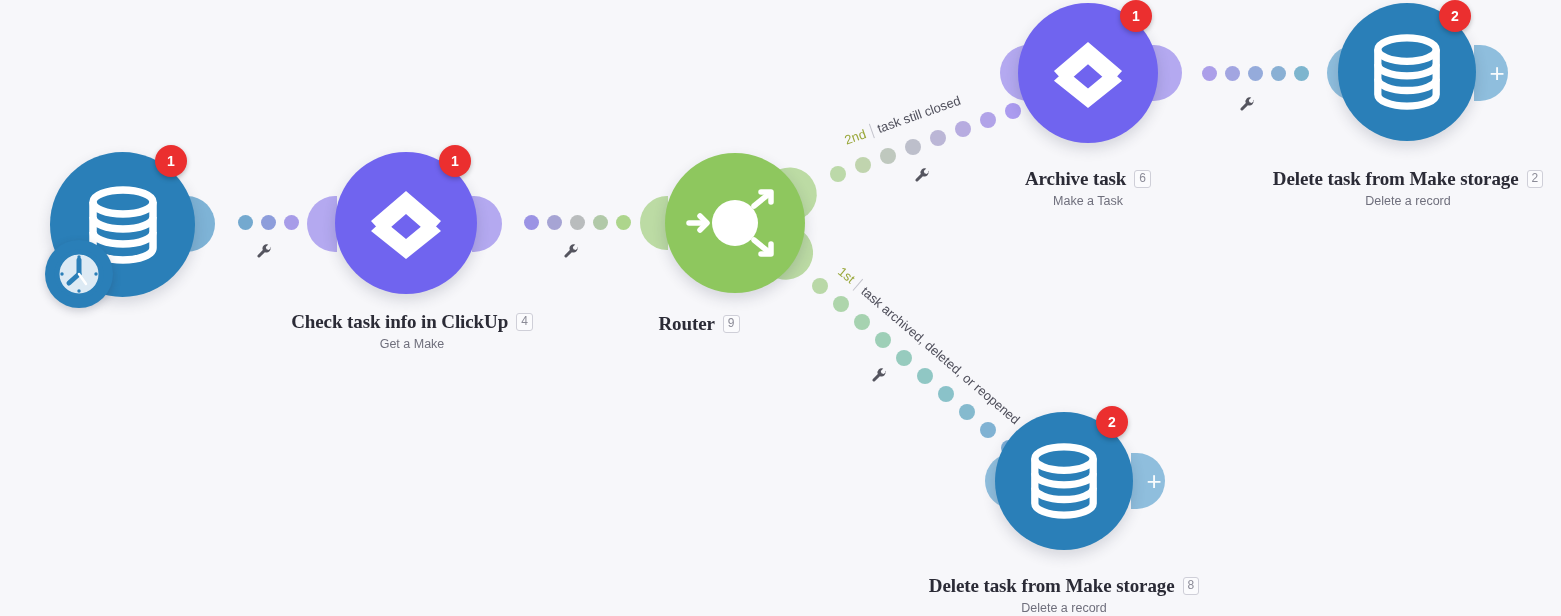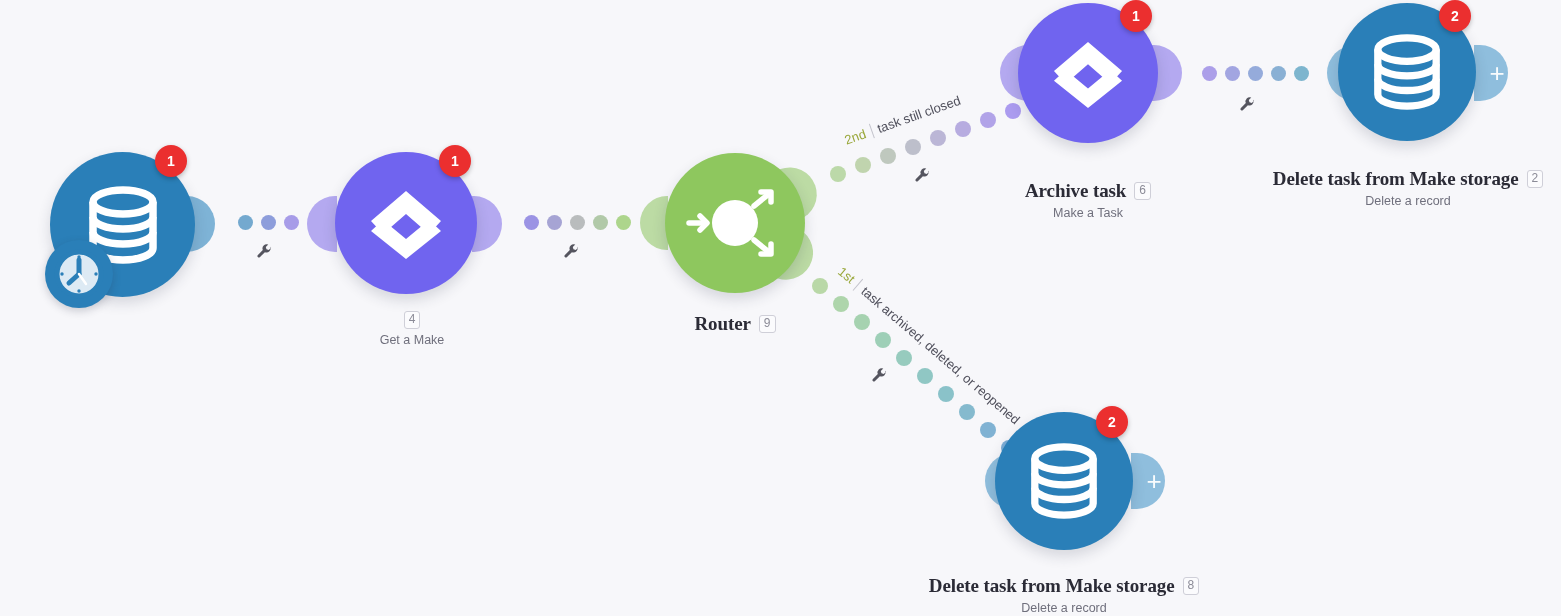--- a/index.html
+++ b/index.html
@@ -273,20 +273,21 @@
       <span>
         <svg width="82" height="72" viewBox="0 0 82 72">
           <path d="M41 4 L76 34 L64 47 L41 27 L18 47 L6 34 Z" fill="#ffffff"></path>
           <path d="M6 44 L18 33 L41 52 L64 33 L76 44 L41 72 Z" fill="#ffffff"></path>
         </svg>
       </span>
     </div>
     <div class="badge" style="left:439px;top:145px;width:32px;height:32px;">1</div>
     <div class="caption" style="left:276px;top:311px;width:272px;">
       <div class="title-row">
+        <span class="title">Check task info in ClickUp</span>
         <span class="modnum">4</span>
       </div>
       <div class="subtitle">Get a Make</div>
     </div>
   </div>
 
   <div class="module">
     <div class="port port-in" style="left:640px;top:196px;width:28px;height:54px;background:#bcdba4;"></div>
     <div class="port port-out" style="left:788px;top:163px;width:28px;height:54px;background:#bcdba4;transform:rotate(-20deg);"></div>
     <div class="port port-out" style="left:782px;top:234px;width:28px;height:54px;background:#bcdba4;transform:rotate(40deg);"></div>
@@ -298,41 +299,41 @@
             <path d="M13 59 H30"></path>
               <path d="M24 52 L31 59 L24 66"></path>
             <path d="M78 42 L94 29"></path>
               <path d="M85 28 L95 28 L95 38"></path>
             <path d="M78 76 L94 89"></path>
               <path d="M95 80 L95 90 L85 90"></path>
           </g>
         </svg>
       </span>
     </div>
-    <div class="caption" style="left:640px;top:313px;width:190px;">
+    <div class="caption" style="left:604px;top:313px;width:190px;">
       <div class="title-row">
         <span class="title">Router</span>
         <span class="modnum">9</span>
       </div>
     </div>
   </div>
 
   <div class="module">
     <div class="port port-in" style="left:1000px;top:45px;width:30px;height:56px;background:#b4a9f0;"></div>
     <div class="port port-out" style="left:1152px;top:45px;width:30px;height:56px;background:#b4a9f0;"></div>
     <div class="bubble" style="left:1018px;top:3px;width:140px;height:140px;background:#7064ef;">
       <span>
         <svg width="80" height="70" viewBox="0 0 82 72">
           <path d="M41 4 L76 34 L64 47 L41 27 L18 47 L6 34 Z" fill="#ffffff"></path>
           <path d="M6 44 L18 33 L41 52 L64 33 L76 44 L41 72 Z" fill="#ffffff"></path>
         </svg>
       </span>
     </div>
     <div class="badge" style="left:1120px;top:0px;width:32px;height:32px;">1</div>
-    <div class="caption" style="left:988px;top:168px;width:200px;margin-top:12px;">
+    <div class="caption" style="left:988px;top:168px;width:200px;">
       <div class="title-row">
         <span class="title">Archive task</span>
         <span class="modnum">6</span>
       </div>
       <div class="subtitle">Make a Task</div>
     </div>
   </div>
 
   <div class="module">
     <div class="port port-in" style="left:1327px;top:45px;width:30px;height:56px;background:#8fbedd;"></div>

